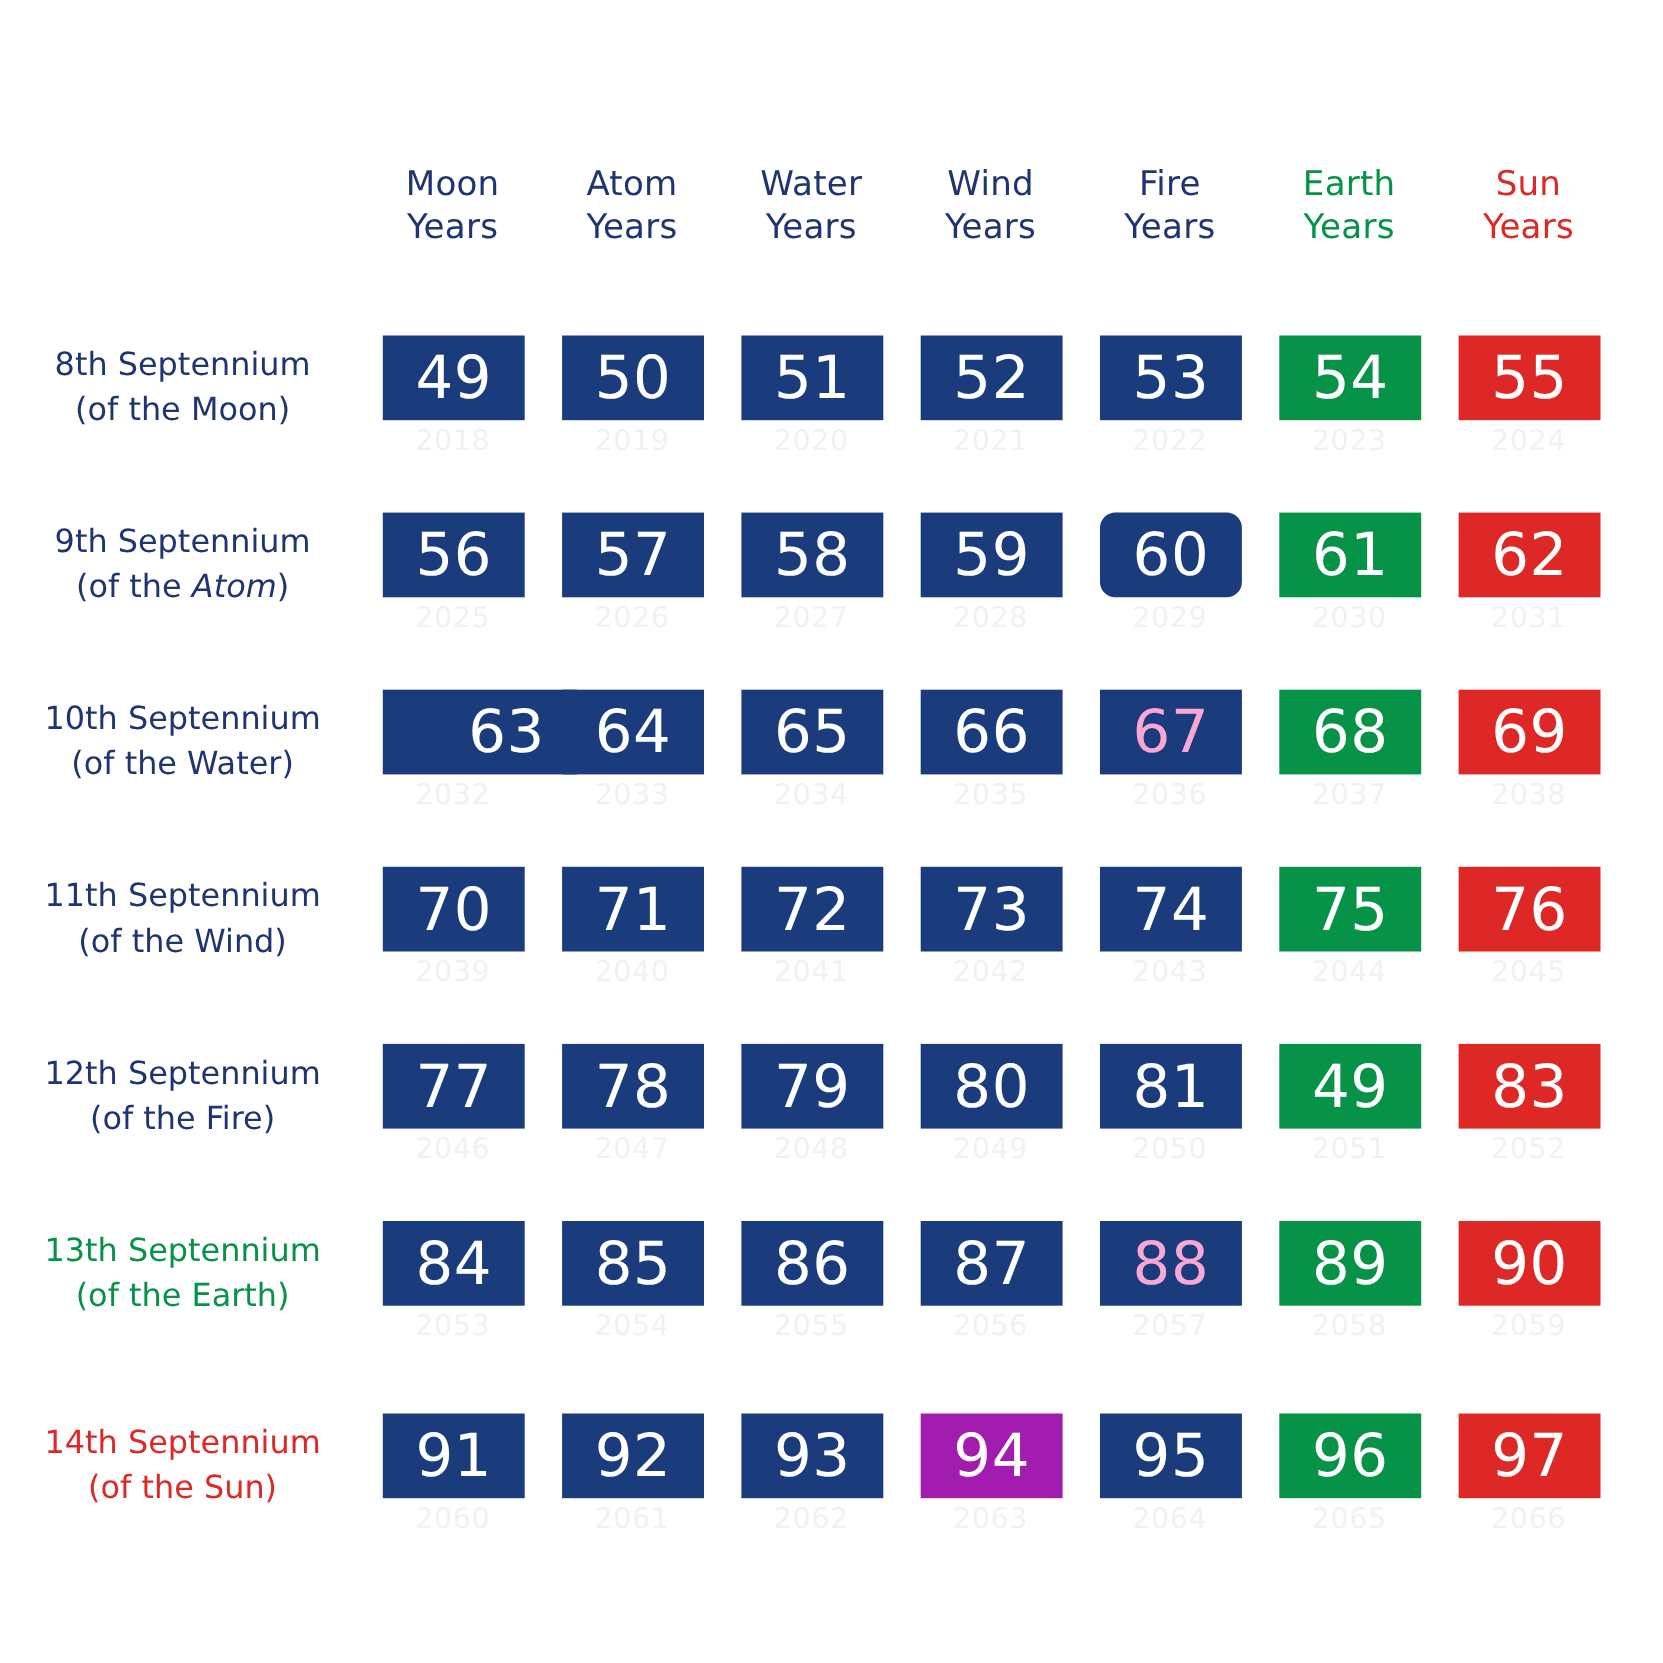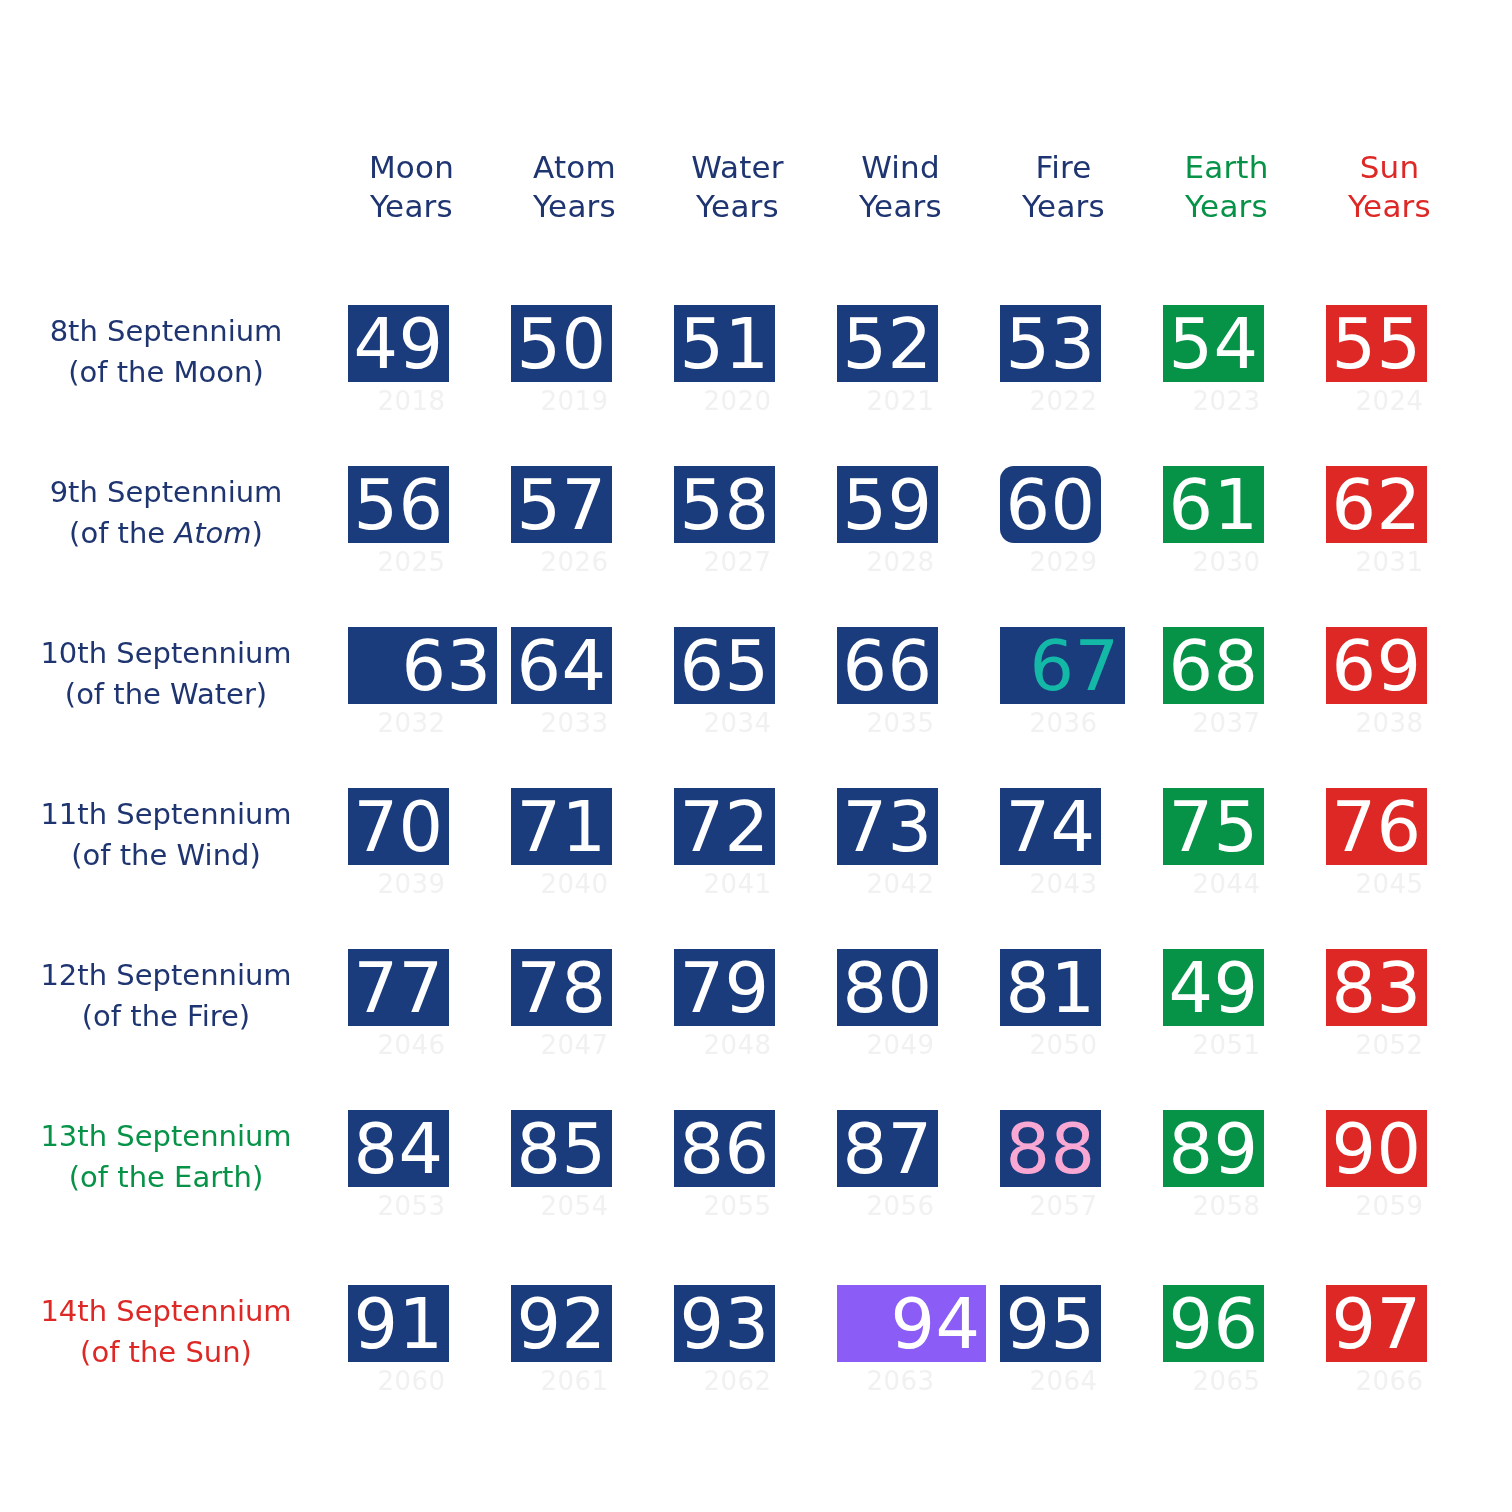--- a/index.html
+++ b/index.html
@@ -74,27 +74,27 @@
     flex-direction: row;
   }
   .cell {
     width: 127px;
     margin-right: 36px;
     position: relative;
   }
   .cell:last-child { margin-right: 0; }
 
   .cell-box {
-    width: 101px;
+    width: 129px;
     height: 77px;
     display: flex;
     align-items: center;
     justify-content: center;
     color: #ffffff;
-    font-size: 70px;
+    font-size: 54px;
     line-height: 54px;
     letter-spacing: 0.5px;
   }
   .cell-year {
     width: 127px;
     text-align: center;
     font-size: 26px;
     line-height: 30px;
     color: #f1f1f1;
     padding-top: 4px;
@@ -226,21 +226,21 @@
           </div>
           <div class="cell">
             <div class="cell-box" style="background: rgb(26, 59, 124); color: rgb(255, 255, 255);">65</div>
             <div class="cell-year" style="color: rgb(241, 241, 241);">2034</div>
           </div>
           <div class="cell">
             <div class="cell-box" style="background: rgb(26, 59, 124); color: rgb(255, 255, 255);">66</div>
             <div class="cell-year" style="color: rgb(241, 241, 241);">2035</div>
           </div>
           <div class="cell">
-            <div class="cell-box" style="background: rgb(26, 59, 124); color: #14b8a6; padding-left: 24px;">67</div>
+            <div class="cell-box" style="background: rgb(26, 59, 124); color: #f9a8d4;">67</div>
             <div class="cell-year" style="color: rgb(241, 241, 241);">2036</div>
           </div>
           <div class="cell">
             <div class="cell-box" style="background: rgb(6, 147, 72); color: rgb(255, 255, 255);">68</div>
             <div class="cell-year" style="color: rgb(241, 241, 241);">2037</div>
           </div>
           <div class="cell">
             <div class="cell-box" style="background: rgb(221, 40, 37); color: rgb(255, 255, 255);">69</div>
             <div class="cell-year" style="color: rgb(241, 241, 241);">2038</div>
           </div>
@@ -366,21 +366,21 @@
           </div>
           <div class="cell">
             <div class="cell-box" style="background: rgb(26, 59, 124); color: rgb(255, 255, 255);">92</div>
             <div class="cell-year" style="color: rgb(241, 241, 241);">2061</div>
           </div>
           <div class="cell">
             <div class="cell-box" style="background: rgb(26, 59, 124); color: rgb(255, 255, 255);">93</div>
             <div class="cell-year" style="color: rgb(241, 241, 241);">2062</div>
           </div>
           <div class="cell">
-            <div class="cell-box" style="background: #8b5cf6; color: rgb(255, 255, 255); padding-left: 48px;">94</div>
+            <div class="cell-box" style="background: #a21caf; color: rgb(255, 255, 255);">94</div>
             <div class="cell-year" style="color: rgb(241, 241, 241);">2063</div>
           </div>
           <div class="cell">
             <div class="cell-box" style="background: rgb(26, 59, 124); color: rgb(255, 255, 255);">95</div>
             <div class="cell-year" style="color: rgb(241, 241, 241);">2064</div>
           </div>
           <div class="cell">
             <div class="cell-box" style="background: rgb(6, 147, 72); color: rgb(255, 255, 255);">96</div>
             <div class="cell-year" style="color: rgb(241, 241, 241);">2065</div>
           </div>

